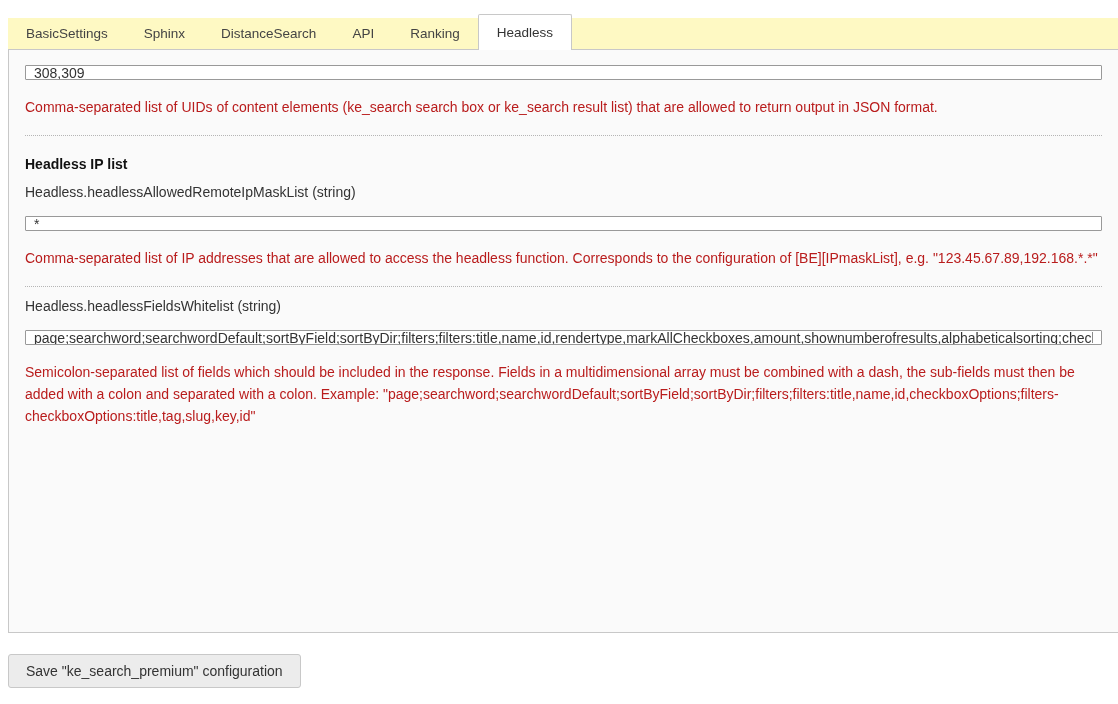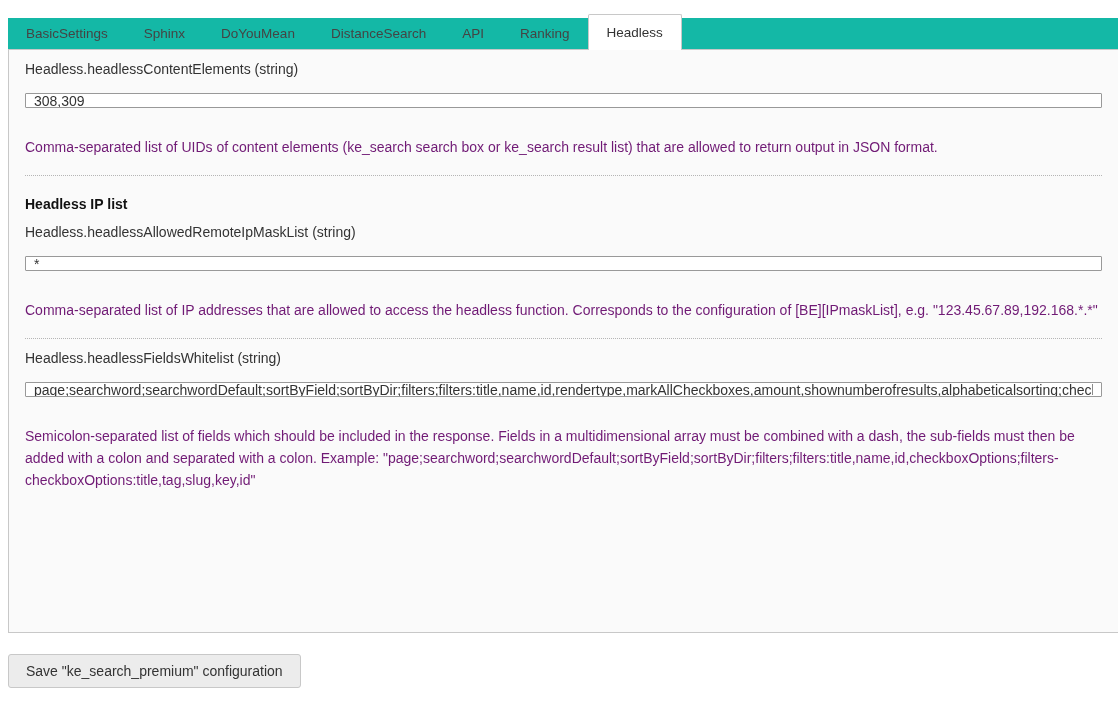--- a/index.html
+++ b/index.html
@@ -7,21 +7,21 @@
     margin: 0; padding: 0;
     width: 1118px; height: 704px;
     background: #ffffff;
     font-family: "Liberation Sans", sans-serif;
     overflow: hidden;
   }
   
   .tabbar {
     margin: 18px 0 0 8px;
     height: 31px;
-    background: #14b8a6;
+    background: #fef9c3;
     display: flex;
     align-items: stretch;
     position: relative;
     z-index: 2;
   }
   .tab {
     display: flex;
     align-items: center;
     padding: 0 18px;
     font-size: 13.5px;
@@ -72,23 +72,23 @@
     padding: 0 8px;
     font-family: "Liberation Sans", sans-serif;
     font-size: 14px;
     color: #333333;
     background: #ffffff;
     border: 1px solid #999999;
     border-radius: 1px;
     outline: none;
   }
   .field-desc {
-    margin-top: 28px;
+    margin-top: 16px;
     font-size: 14px;
-    color: #701a75;
+    color: #b91c1c;
     line-height: 22px;
   }
   hr.sep {
     border: none;
     border-top: 1px dotted #b5b5b5;
     margin: 17px 0 0 0;
     height: 0;
   }
   
   .save-btn {
@@ -105,31 +105,29 @@
   }
 </style>
 </head>
 <body>
 
 
 
 <div class="tabbar">
   <div class="tab">BasicSettings</div>
   <div class="tab">Sphinx</div>
-  <div class="tab">DoYouMean</div>
   <div class="tab">DistanceSearch</div>
   <div class="tab">API</div>
   <div class="tab">Ranking</div>
   <div class="tab active">Headless</div>
 </div>
 
 <div class="panel">
 
   <div class="section">
-    <div class="field-label">Headless.headlessContentElements (string)</div>
     <input type="text" class="text-input" value="308,309" style="">
     <div class="field-desc">Comma-separated list of UIDs of content elements (ke_search search box or ke_search result list) that are allowed to return output in JSON format.</div>
   </div>
 
   <hr class="sep">
 
   <div class="section">
     <div class="section-heading">Headless IP list</div>
     <div class="field-label">Headless.headlessAllowedRemoteIpMaskList (string)</div>
     <input type="text" class="text-input" value="*" style="">

